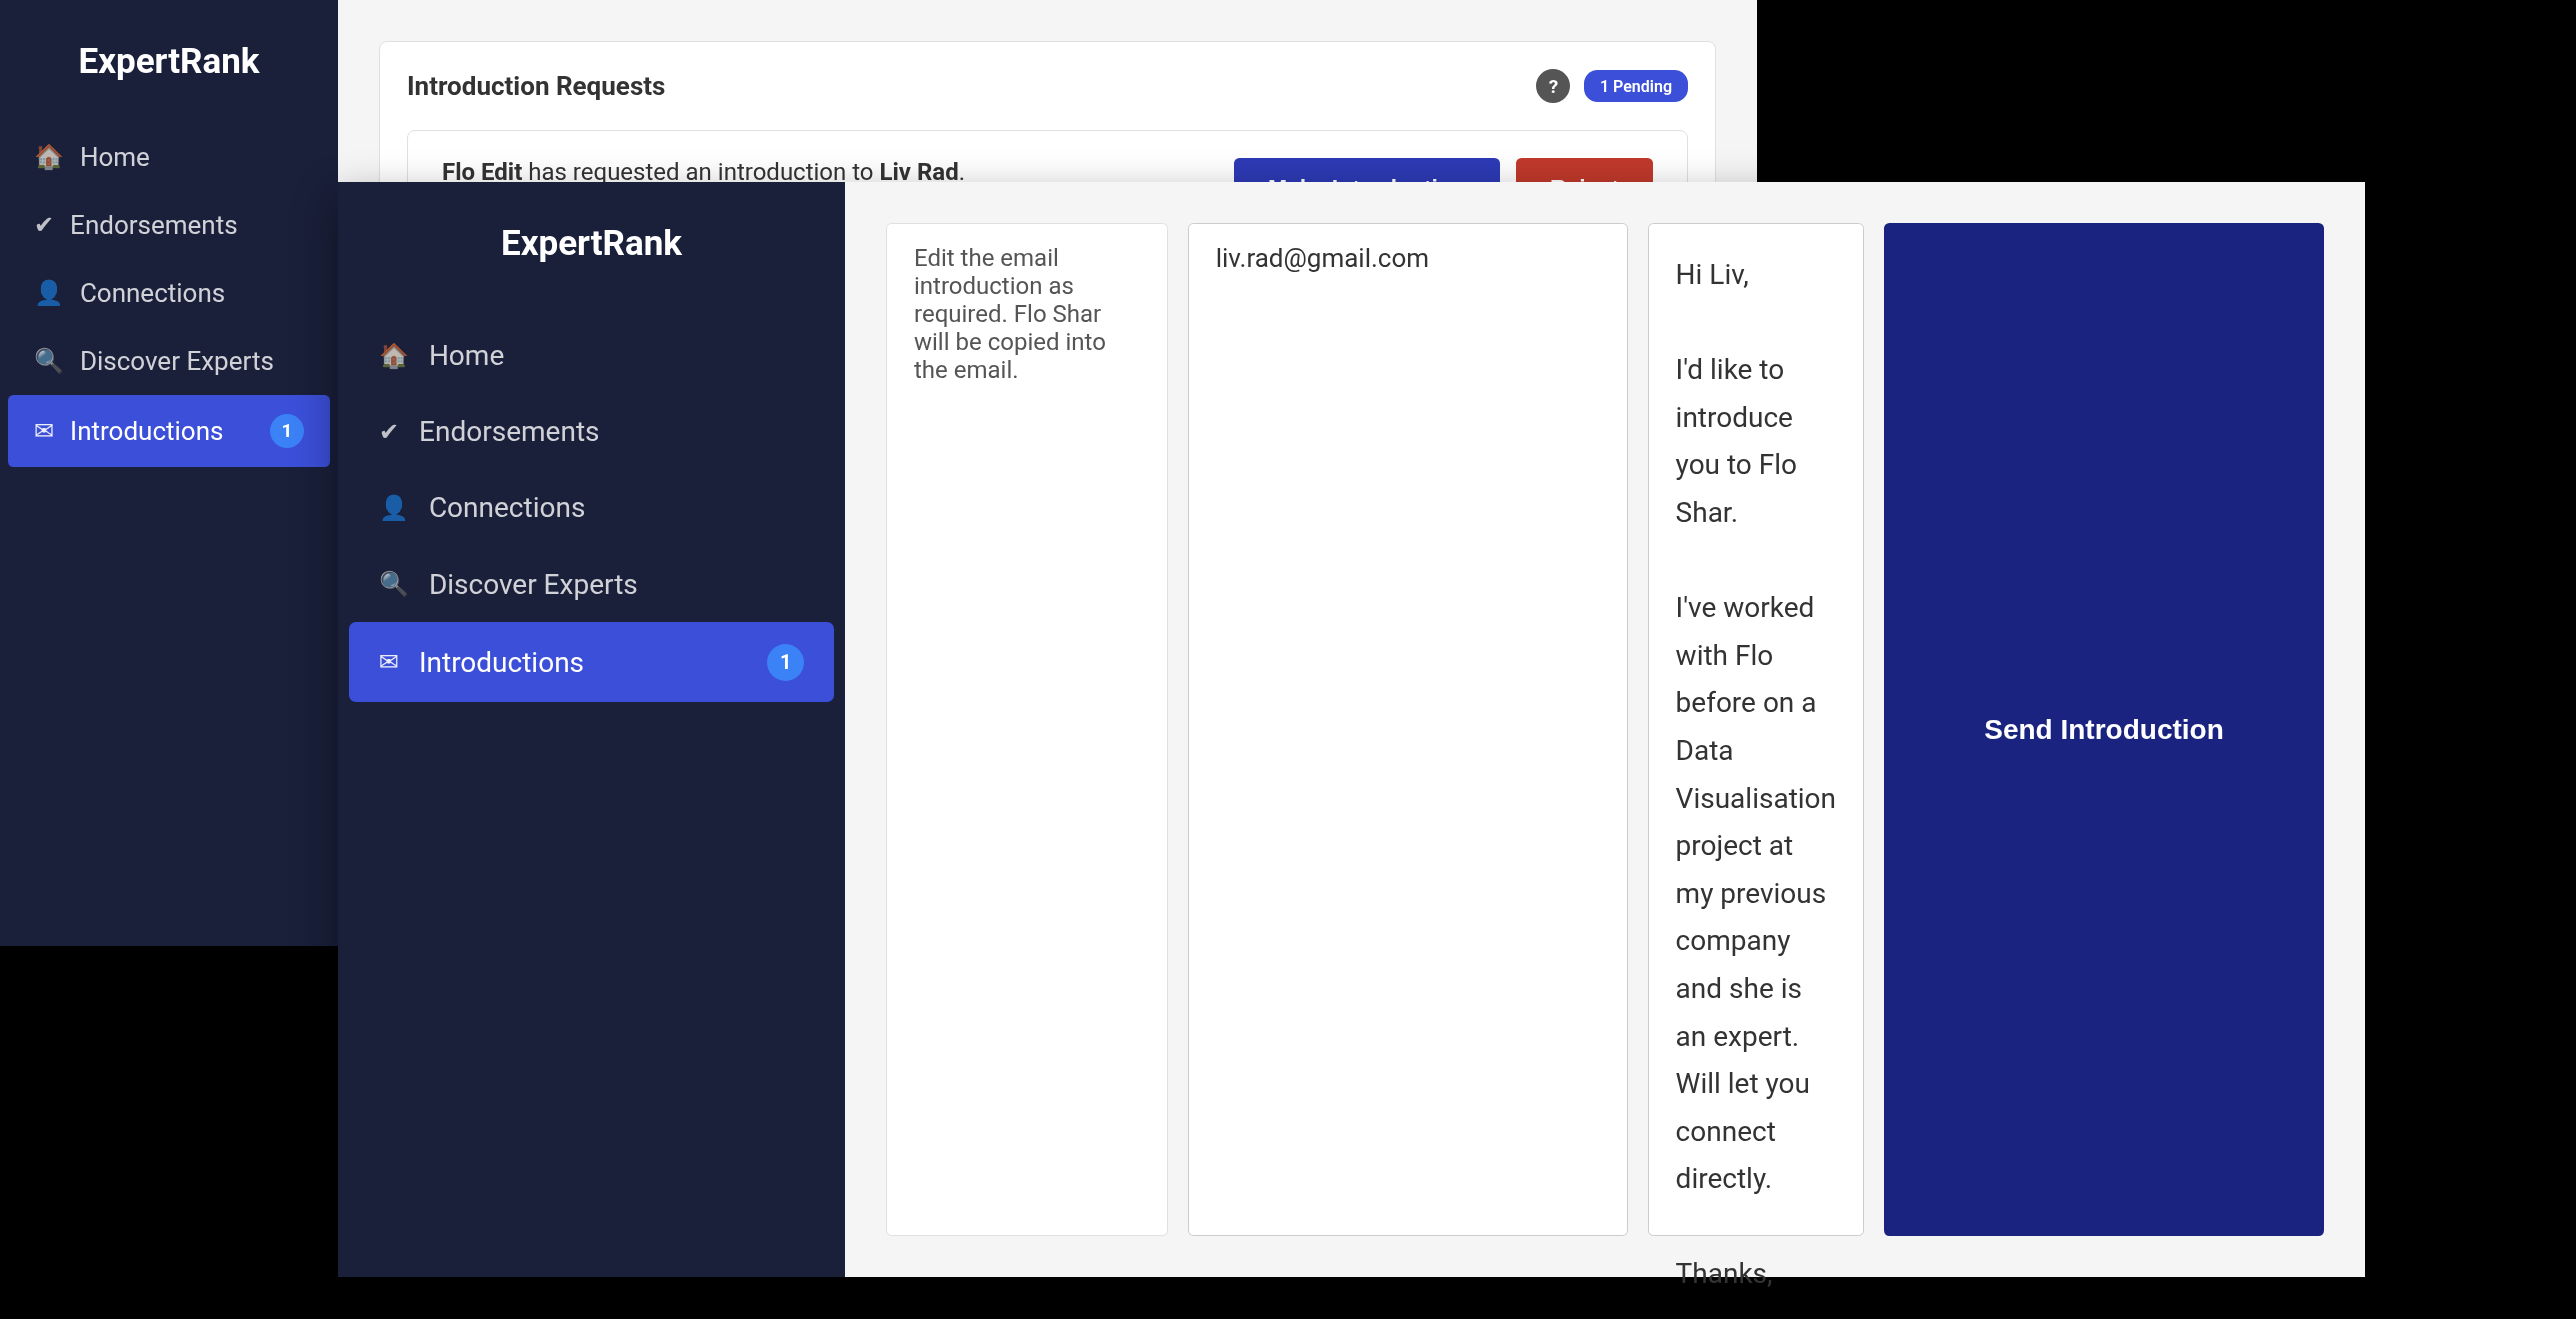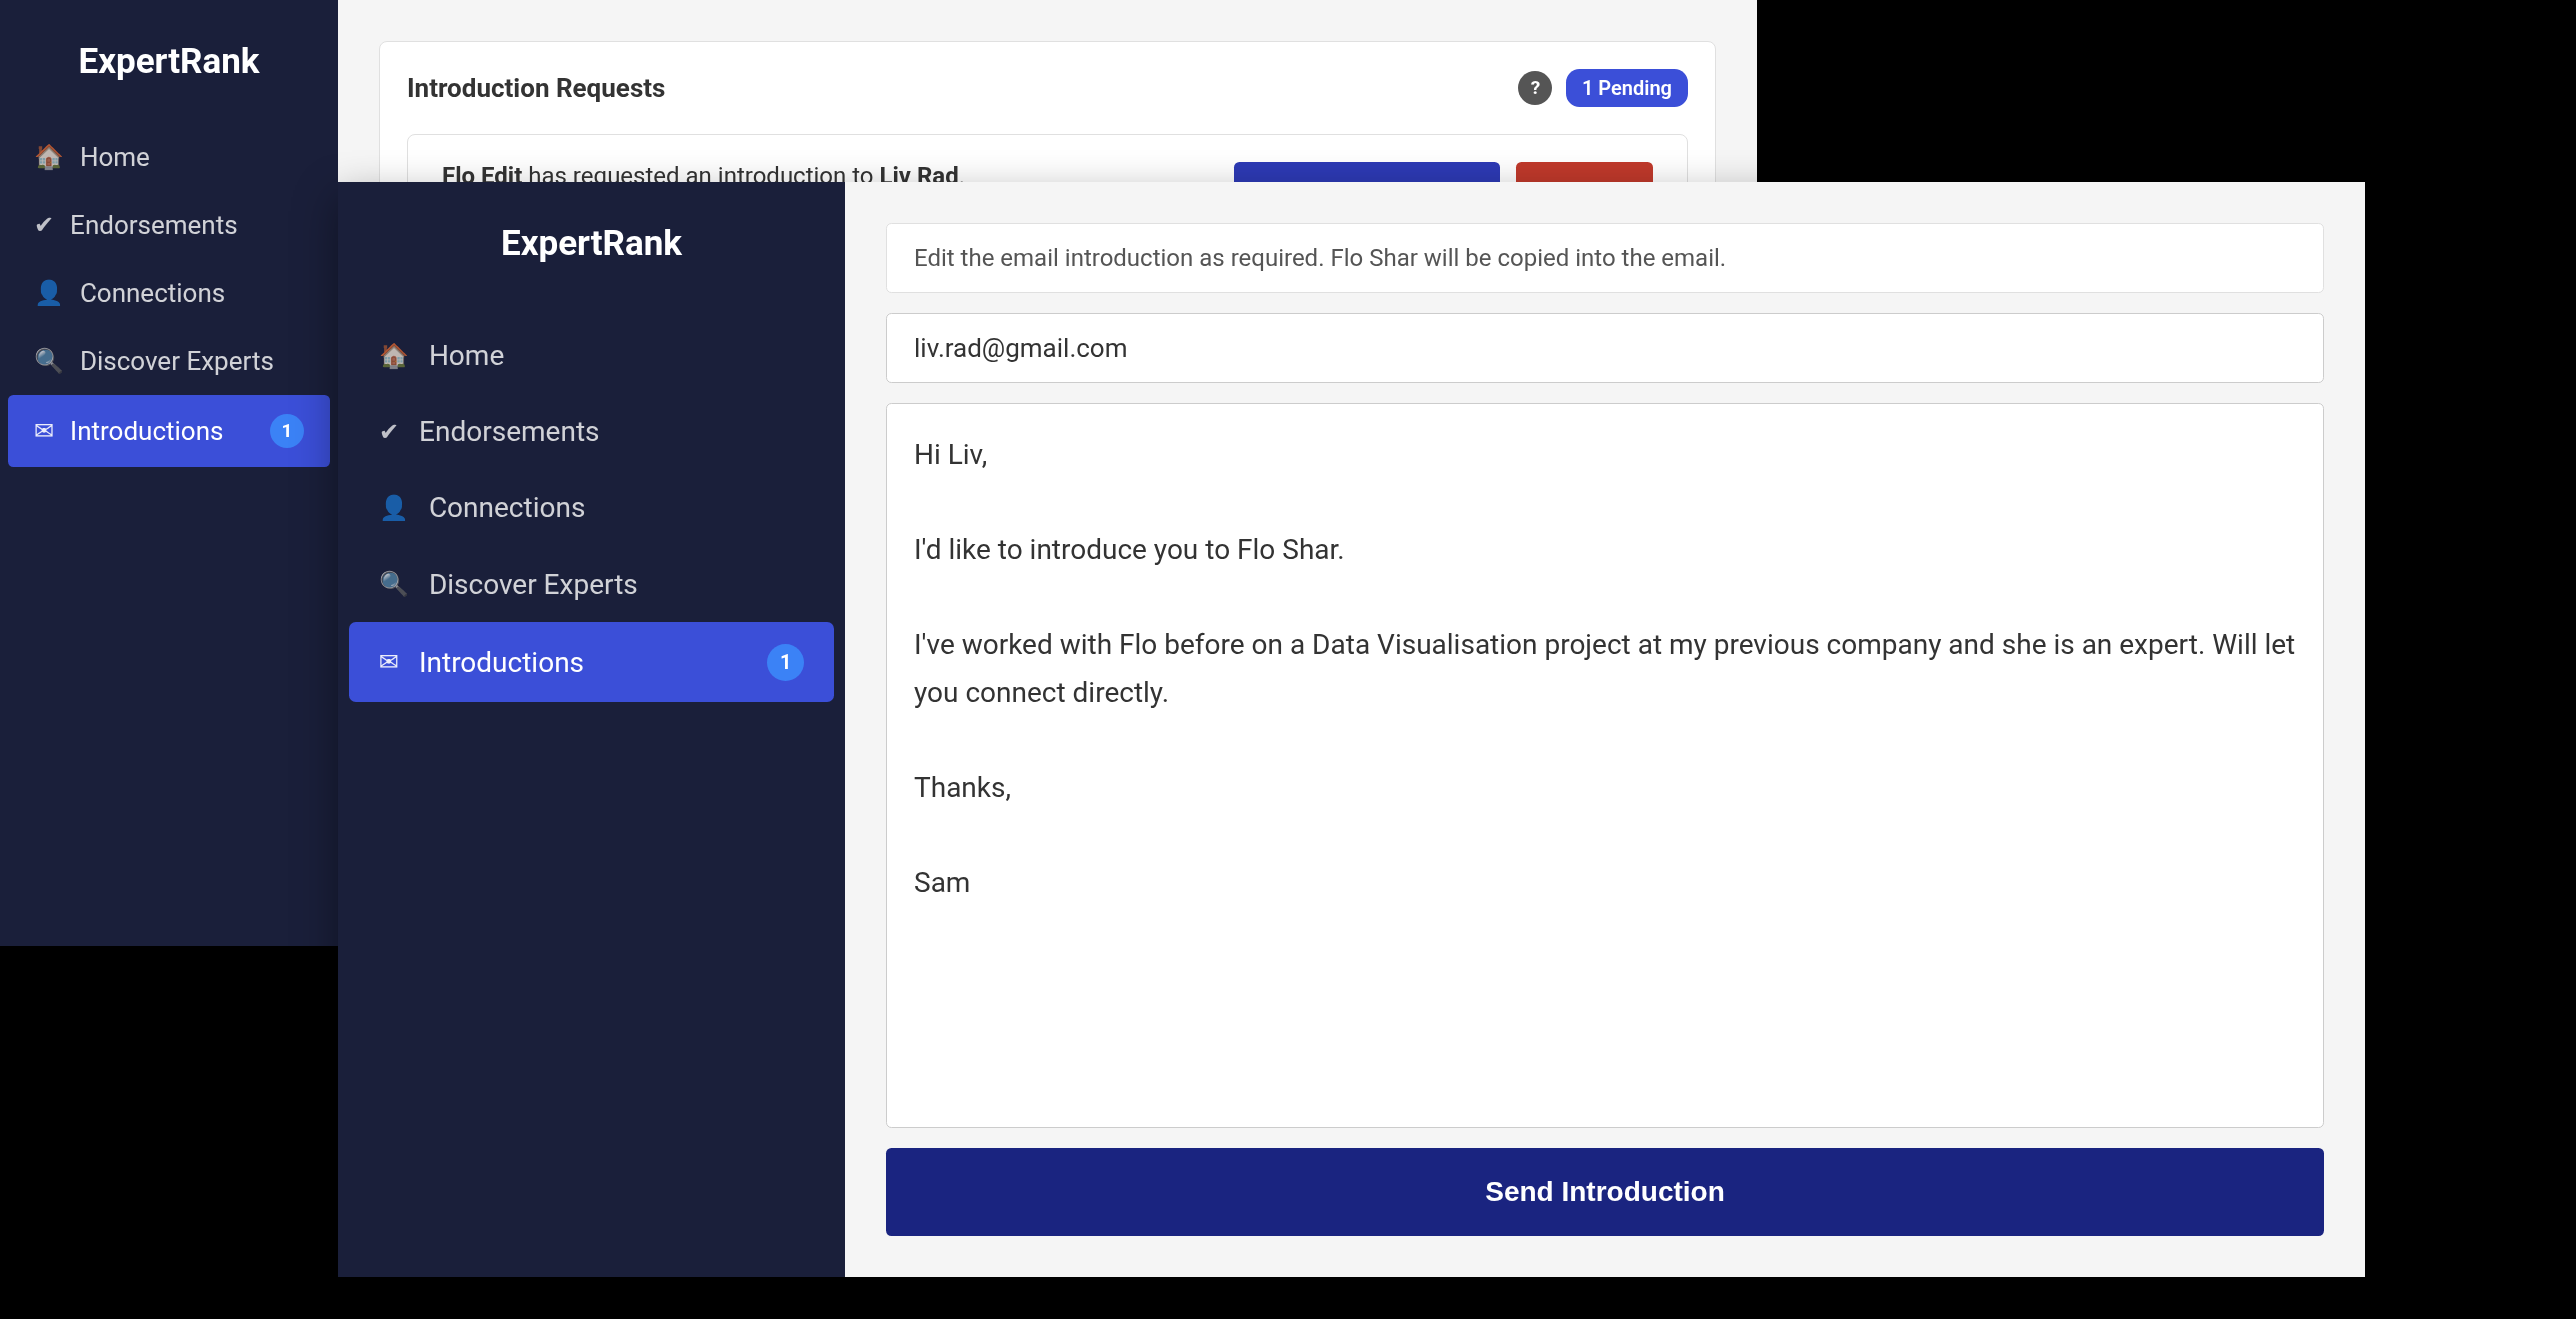--- a/index.html
+++ b/index.html
@@ -122,21 +122,21 @@
       justify-content: center;
       font-size: 19px;
       font-weight: 700;
     }
 
     .pending-badge {
       background: #3b4fd8;
       color: #fff;
       padding: 6.8px 16px;
       border-radius: 13.5px;
-      font-size: 20px;
+      font-size: 16px;
       font-weight: 600;
     }
 
     .request-card {
       background: #fff;
       border: 0.7px solid #e0e0e0;
       border-radius: 8px;
       padding: 27px 34px;
       display: flex;
       align-items: center;
@@ -247,21 +247,20 @@
       justify-content: center;
       margin-left: auto;
     }
 
     
     .main-front {
       flex: 1;
       background: #f5f5f5;
       padding: 41px;
       display: flex;
-      flex-direction: column;
       gap: 20px;
     }
 
     .info-banner {
       background: #fff;
       border: 0.7px solid #e0e0e0;
       border-radius: 5.4px;
       padding: 20px 27px;
       font-size: 24px;
       color: #555;

